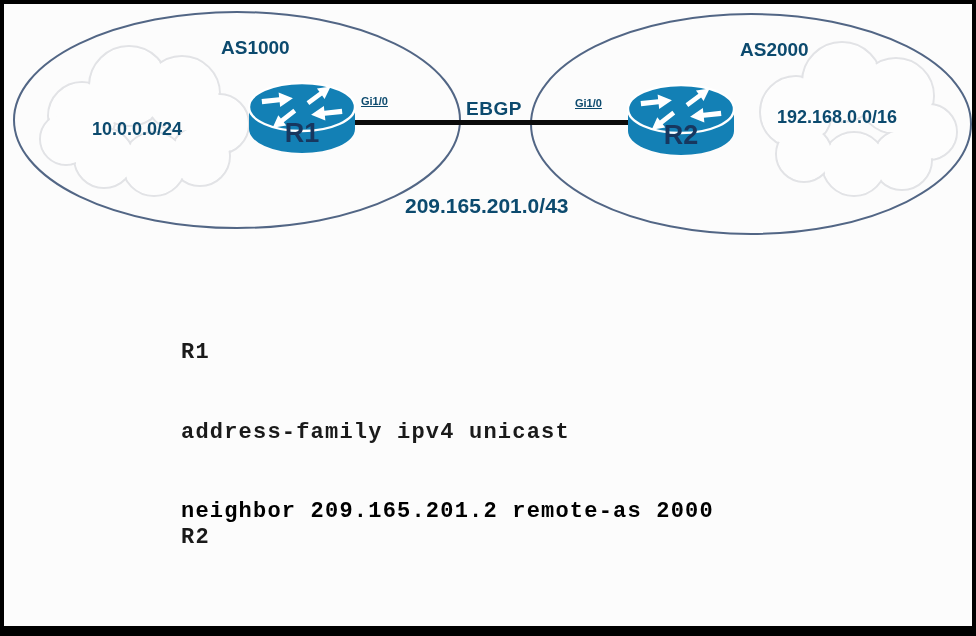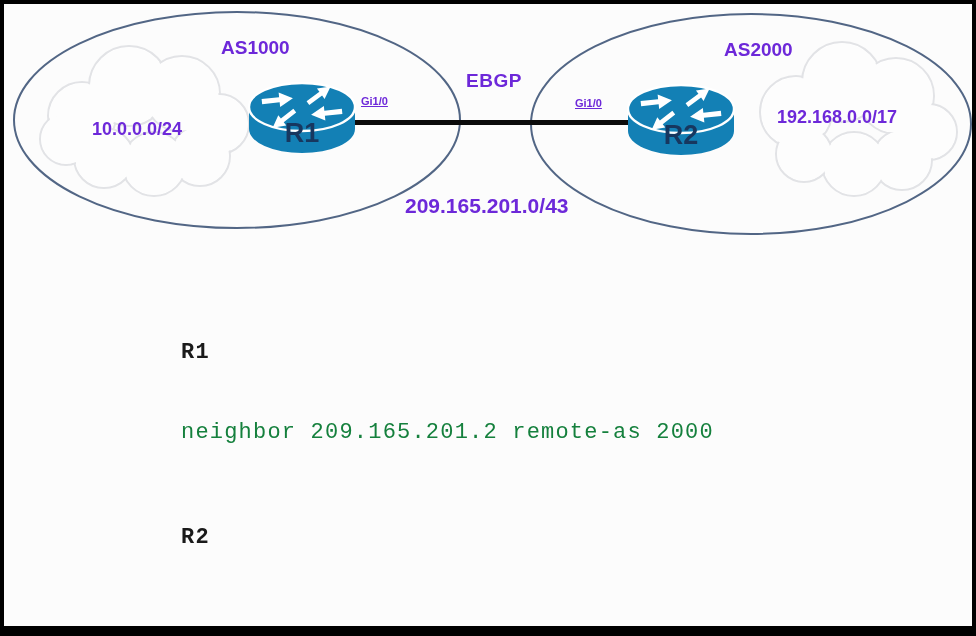--- a/index.html
+++ b/index.html
@@ -13,27 +13,27 @@
     overflow:hidden;
     font-family:"Liberation Sans", sans-serif;
   }
   .bottom-bar{
     position:absolute;left:0;right:0;bottom:0;height:5px;background:#000;
   }
   svg.scene{position:absolute;left:0;top:0;}
   .lbl{
     position:absolute;
     font-weight:bold;
-    color:#6d28d9;
+    color:#0c4a6e;
     white-space:nowrap;
     font-family:"Liberation Sans", sans-serif;
   }
   .as-label{font-size:19px;}
   .prefix-label{font-size:18px;}
-  .ebgp-label{font-size:19px;letter-spacing:0.5px;}
+  .ebgp-label{font-size:19px;letter-spacing:0.5px;margin-top:28px;}
   .gi-label{font-size:11px;text-decoration:underline;}
   .subnet-label{font-size:21px;}
   .router{position:absolute;width:110px;height:74px;}
   .rbody{fill:#1380b5;}
   .rtop{fill:#1380b5;stroke:#ffffff;stroke-width:2.4px;}
   .router .rlabel{
     position:absolute;left:0;right:0;top:36px;
     text-align:center;
     font-size:27px;font-weight:bold;
     color:#17375f;
@@ -43,21 +43,21 @@
   .cloud-fill{fill:#fdfdfd;stroke:none;}
   .cfg{
     position:absolute;left:177px;
     font-family:"Liberation Mono", monospace;
     font-size:22px;line-height:26.5px;
     letter-spacing:1.2px;
     color:#1a1a1a;
     white-space:pre;
   }
   .cfg .bold{font-weight:bold;}
-  .cfg .gray{color:#15803d;font-weight:normal;}
+  .cfg .gray{color:#000000;font-weight:bold;}
 </style>
 </head>
 <body>
 
 <div class="canvas">
 
   <svg class="scene" width="976" height="636" viewBox="0 0 976 636">
     <defs>
       <path id="arrow-e" d="M-19 -3.2 L3 -3.2 L3 -9 L20 0 L3 9 L3 3.2 L-19 3.2 Z"></path>
       <g id="router-shape">
@@ -131,34 +131,35 @@
   </div>
 
   <div class="router" style="left:622px;top:80px">
     <svg width="110" height="74" viewBox="0 0 110 74">
       <use href="#router-shape"></use>
     </svg>
     <span class="rlabel">R2</span>
   </div>
 
   <div class="lbl as-label" style="left:217px;top:33px">AS1000</div>
-  <div class="lbl as-label" style="left:720px;top:35px">AS2000</div>
+  <div class="lbl as-label" style="left:736px;top:35px">AS2000</div>
 
   <div class="lbl prefix-label" style="left:88px;top:115px">10.0.0.0/24</div>
-  <div class="lbl prefix-label" style="left:773px;top:103px">192.168.0.0/17</div>
+  <div class="lbl prefix-label" style="left:773px;top:103px">192.168.0.0/16</div>
 
   <div class="lbl ebgp-label" style="left:462px;top:66px">EBGP</div>
 
   <div class="lbl gi-label" style="left:357px;top:91px">Gi1/0</div>
   <div class="lbl gi-label" style="left:571px;top:93px">Gi1/0</div>
 
   <div class="lbl subnet-label" style="left:401px;top:190px">209.165.201.0/43</div>
 
   <div class="cfg" style="top:283px">
     <div class="bold">R1</div>
+    <div class="bold">address-family ipv4 unicast</div>
     <div class="gray">neighbor 209.165.201.2 remote-as 2000</div>
     
     
   </div>
 
   <div class="cfg" style="top:468px">
     <div class="bold">R2</div>
     
     
     

